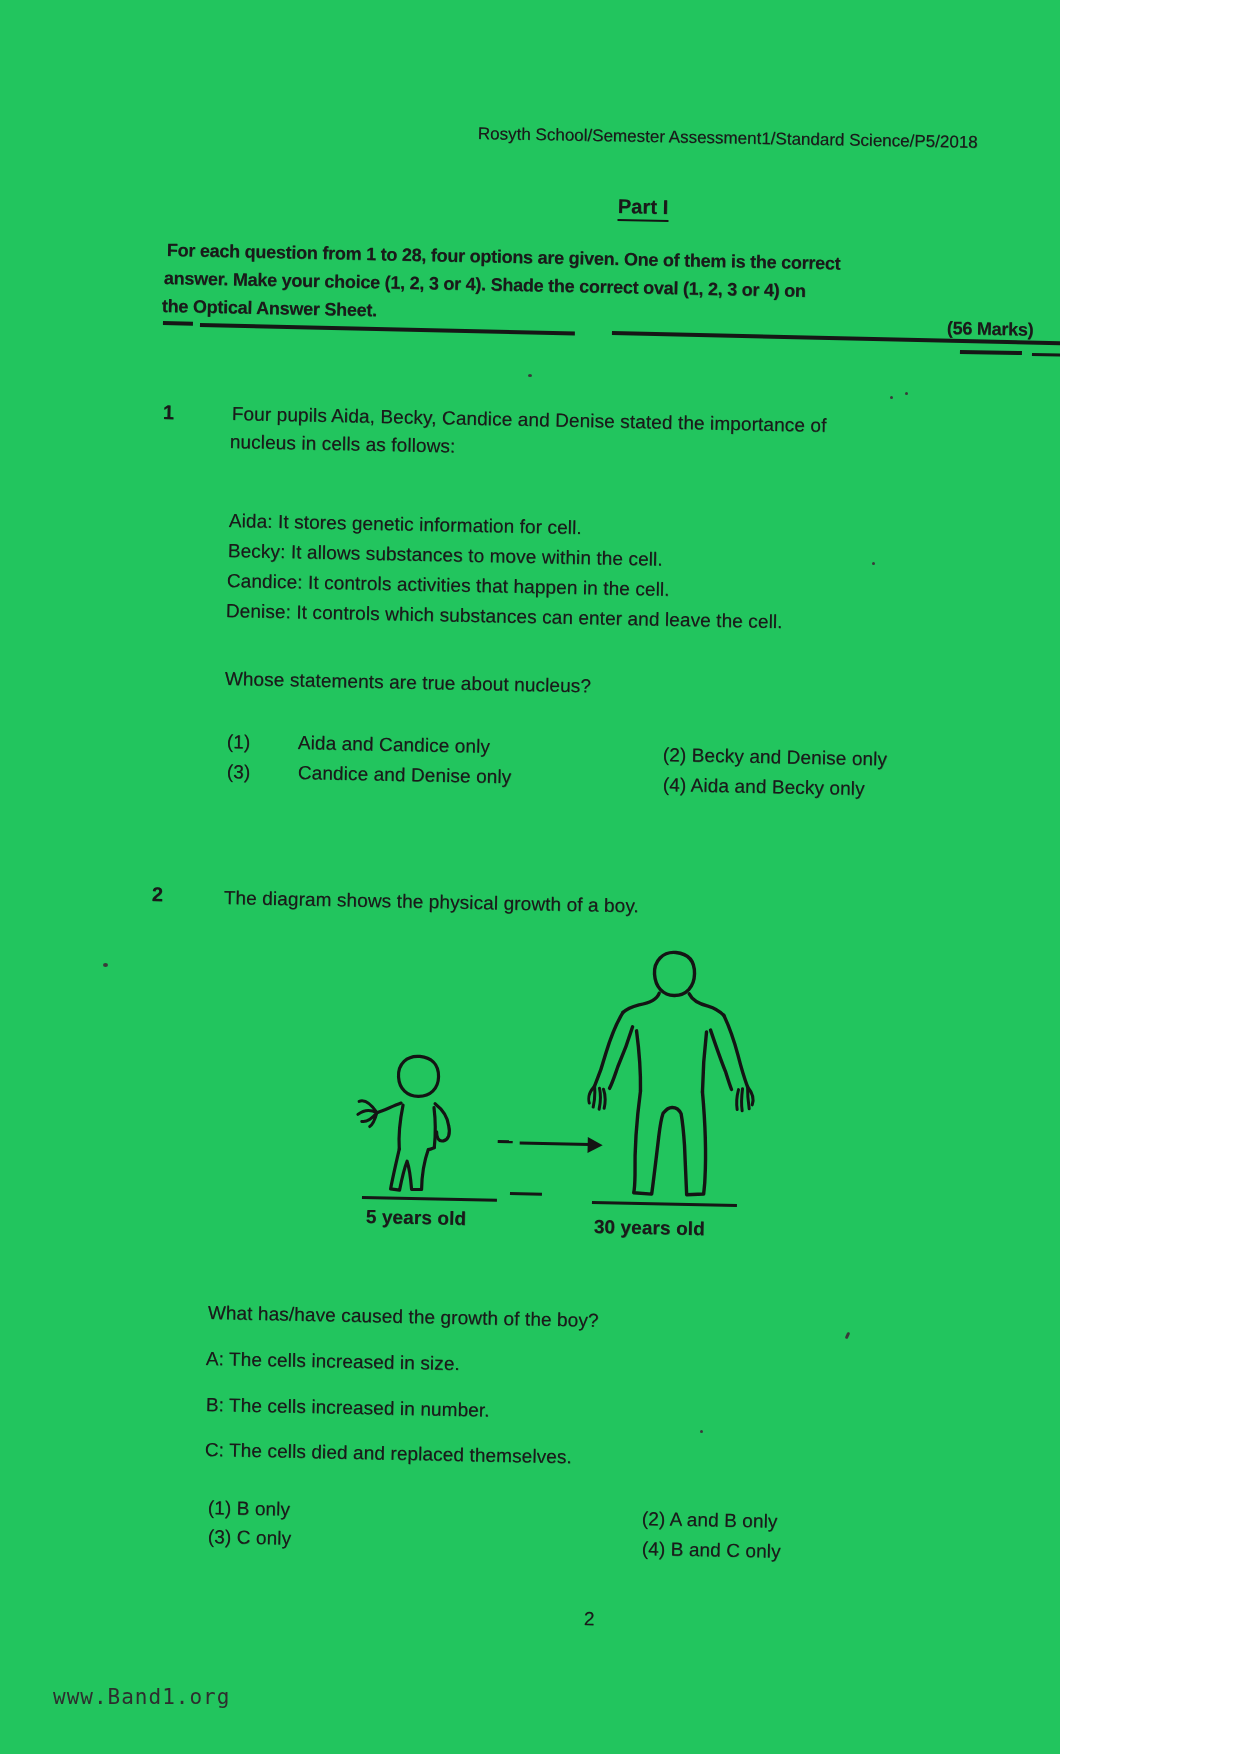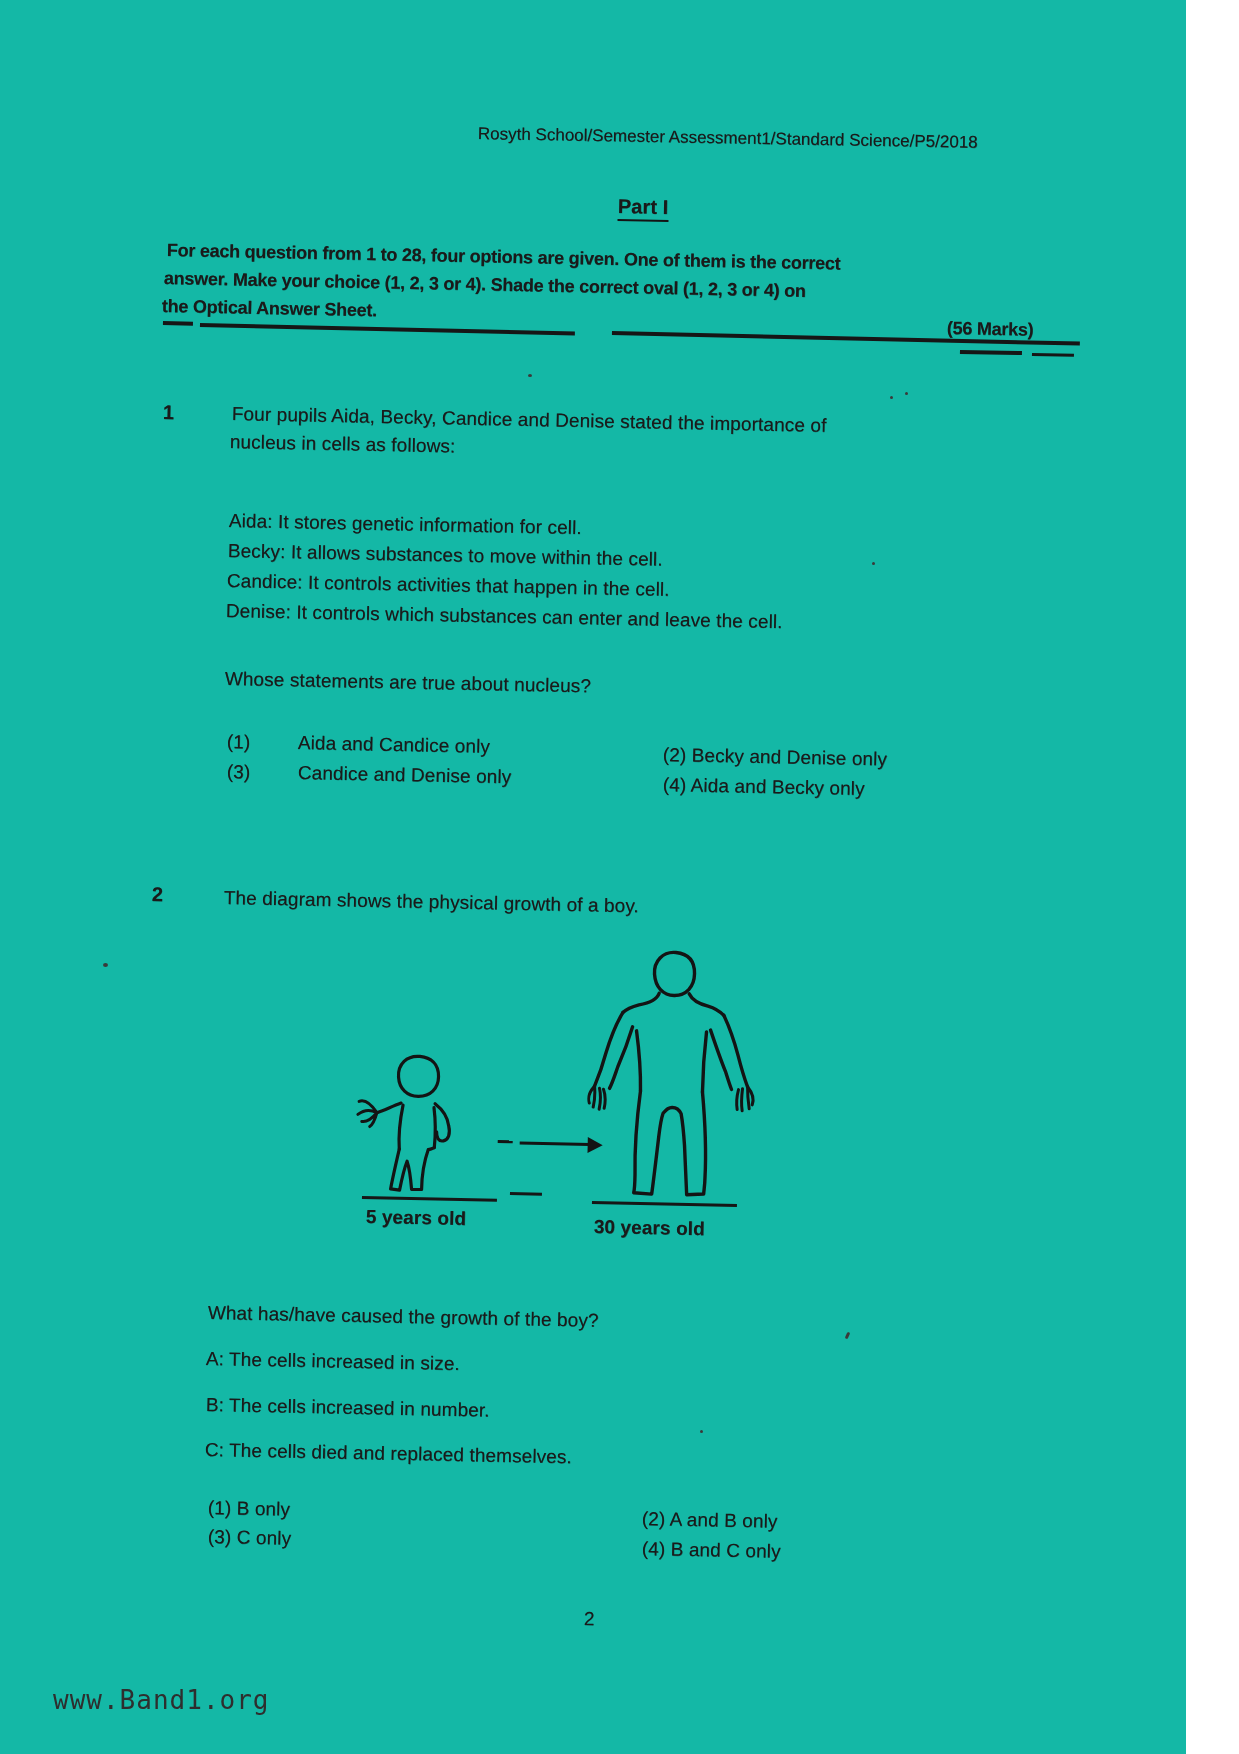--- a/index.html
+++ b/index.html
@@ -1,28 +1,28 @@
 <!DOCTYPE html>
 <html><head>
 <meta charset="utf-8">
 <style>
   html,body{margin:0;padding:0;background:#ffffff;}
-  .page{position:relative;width:1186px;height:1754px;background:#14b8a6;overflow:hidden;
+  .page{position:relative;width:1060px;height:1754px;background:#22c55e;overflow:hidden;
         font-family:"Liberation Sans", sans-serif;color:#1a1a1a;}
   .ln{position:absolute;white-space:nowrap;line-height:1.12;font-size:19px;font-weight:500;
       color:#1a1a1a;transform:rotate(1.15deg);transform-origin:0 0;
       text-shadow:0.35px 0.35px 0 rgba(25,25,25,0.55);letter-spacing:0.1px;}
   .header{font-size:17px;font-weight:500;letter-spacing:0px;transform:rotate(1deg);}
   .part-title{font-size:20px;font-weight:700;border-bottom:2.5px solid #141414;padding-bottom:2px;}
   .instr{font-size:18px;font-weight:700;letter-spacing:-0.25px;}
   .qnum{font-size:20px;font-weight:700;}
   .stmt{font-weight:500;}
   .figlabel{font-size:19px;font-weight:700;}
   .pagenum{font-size:19px;font-weight:500;}
-  .footer{font-family:"DejaVu Sans Mono", monospace;font-size:26px;font-weight:500;color:#2e2e2e;
+  .footer{font-family:"DejaVu Sans Mono", monospace;font-size:21px;font-weight:500;color:#2e2e2e;
           transform:none;text-shadow:none;letter-spacing:1px;}
   .rule{position:absolute;background:#161616;transform-origin:0 0;}
   .speck{position:absolute;background:#3a3a3a;border-radius:50%;}
   .figure-svg{position:absolute;transform:rotate(1deg);transform-origin:0 0;}
   .figure-svg path{stroke:#141414;fill:none;stroke-linecap:round;stroke-linejoin:round;}
   .arrow-wrap{position:absolute;left:498px;top:1128px;width:118px;height:26px;
               transform:rotate(1.2deg);transform-origin:0 0;}
   .arrow-dash{position:absolute;left:0;top:12px;width:15px;height:3px;background:#141414;}
   .arrow-shaft{position:absolute;left:22px;top:13px;width:70px;height:3px;background:#141414;}
   .arrow-head{position:absolute;left:90px;top:7px;width:0;height:0;

